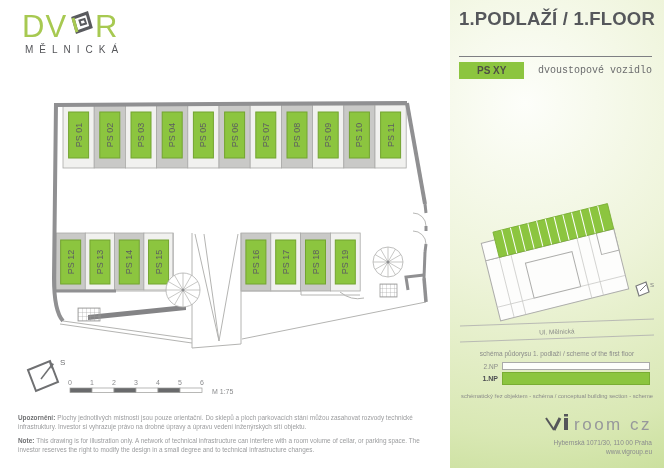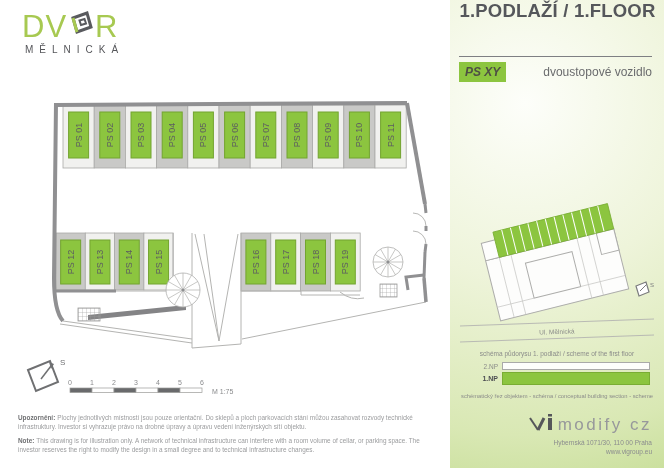--- a/index.html
+++ b/index.html
@@ -18,25 +18,25 @@
   #scale-svg{position:absolute;left:60px;top:377px;}
 
   
   .notes{position:absolute;left:18px;top:414px;width:424px;color:#9b9c9e;font-size:6.4px;line-height:8.6px;}
   .note{margin-bottom:6px;}
   .note b{color:#6f7072;margin-right:2px;}
 
   
   .panel{position:absolute;left:450px;top:0;width:214px;height:468px;
          background:radial-gradient(circle at 35% 22%, #fdfefa 0%, #eef4da 45%, #d9e8b4 85%, #cbe09e 100%);}
-  .panel-title{position:absolute;top:0;left:9px;right:8px;color:#55575b;font-size:18.5px;font-weight:700;line-height:21px;letter-spacing:0.2px;text-align:center;}
+  .panel-title{position:absolute;top:8px;left:9px;right:8px;color:#55575b;font-size:18.5px;font-weight:700;line-height:21px;letter-spacing:0.2px;}
   .panel-sep{position:absolute;top:56px;left:9px;right:12px;border-top:1px solid #7e7f83;}
   .legend{position:absolute;top:62px;left:9px;right:12px;display:flex;justify-content:space-between;align-items:center;}
-  .badge{display:inline-block;background:#8cc53f;color:#4e4f44;font-size:12px;font-weight:700;padding:3px 6px;font-style:italic;}
-  .legend-desc{color:#6b6c6e;font-size:12px;}
+  .badge{display:inline-block;background:#8cc53f;color:#4e4f44;font-size:10px;font-weight:700;padding:3px 18px;}
+  .legend-desc{color:#6b6c6e;font-size:10px;font-family:Liberation Mono, monospace;}
   #schema-svg{position:absolute;top:192px;left:0;}
   .caption{position:absolute;left:0;width:214px;text-align:center;color:#8b8c8a;white-space:nowrap;}
   .cap-top{top:350px;font-size:6.5px;}
   .cap-bottom{top:393px;font-size:5.8px;}
   .section-diagram{position:absolute;top:362px;left:22px;right:14px;}
   .sec-row{display:flex;align-items:center;margin-bottom:2px;}
   .sec-label{width:26px;text-align:right;margin-right:4px;color:#8b8c8a;font-size:6.5px;}
   .sec-label-bold{color:#4d4e52;font-weight:700;font-size:7px;}
   .sec-bar{flex:1;}
   .sec-bar-outline{height:6px;background:#fdfefb;border:1px solid #a9aaa8;}
@@ -343,21 +343,21 @@
     <div class="footer">
       <div class="vg-logo">
         <span class="vg-mark">
           <svg width="28" height="18" viewBox="0 0 28 18">
             <line x1="2" y1="4" x2="10" y2="16" stroke="#55565a" stroke-width="2"></line>
             <line x1="10" y1="16" x2="16" y2="4" stroke="#55565a" stroke-width="3"></line>
             <rect x="20" y="4" width="4" height="12" fill="#55565a"></rect>
             <rect x="20" y="0" width="4" height="2.5" fill="#55565a"></rect>
           </svg>
         </span>
-        <span>modify cz</span>
+        <span>room cz</span>
       </div>
       <div class="vg-addr">
         <div>Hybernská 1071/30, 110 00 Praha</div>
         <div>www.vigroup.eu</div>
       </div>
     </div>
   </div>
 
 </div>
 

